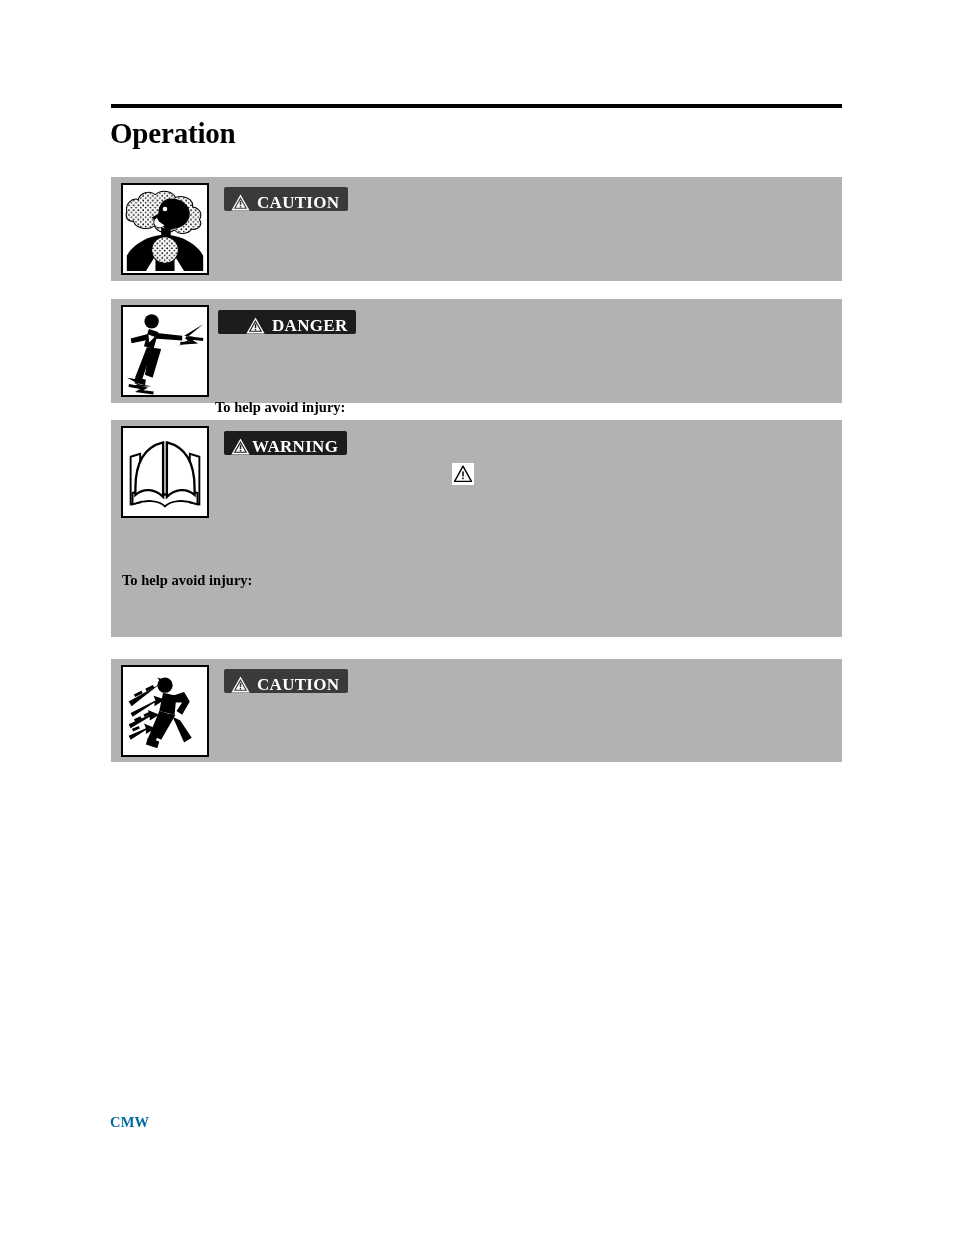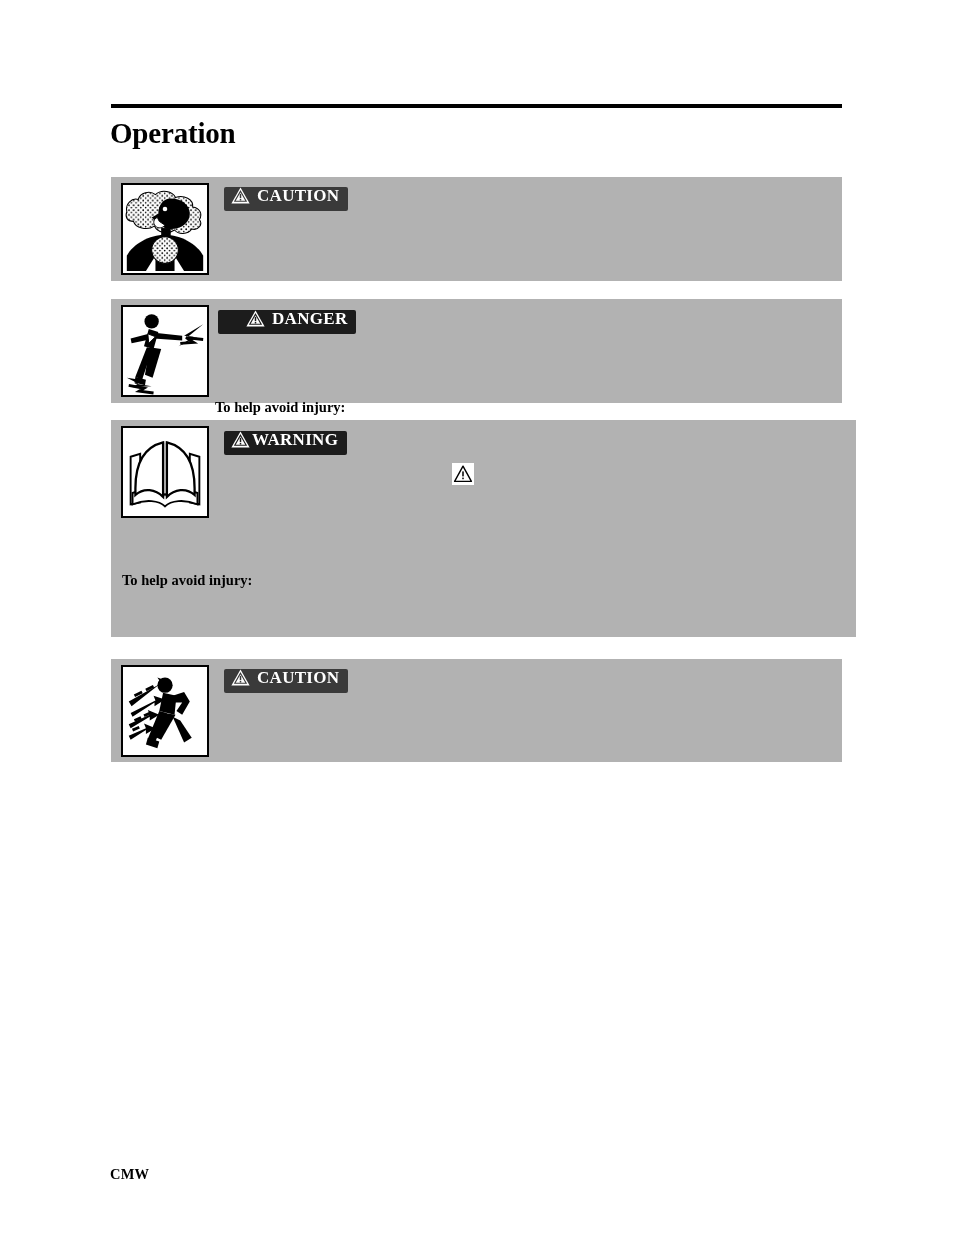--- a/index.html
+++ b/index.html
@@ -45,21 +45,21 @@
 
   
   .safety-box {
     position: absolute;
     left: 111px;
     width: 731px;
     background: #b2b2b2;
   }
   #box-0 { top: 177px;  height: 104px; }
   #box-1 { top: 299px;  height: 104px; }
-  #box-2 { top: 420px;  height: 217px; padding-left: 14px; }
+  #box-2 { top: 420px;  height: 217px; }
   #box-3 { top: 659px;  height: 103px; }
 
   
   .pictogram {
     position: absolute;
     left: 10px;
     top: 6px;
     width: 88px;
     height: 92px;
     background: #ffffff;
@@ -71,21 +71,21 @@
   .pictogram svg {
     display: block;
     width: 100%;
     height: 100%;
   }
 
   
   .signal-badge {
     position: absolute;
     display: flex;
-    align-items: flex-start;
+    align-items: flex-end;
     border-radius: 2px;
     height: 24px;
     padding: 0 9px 0 7px;
     box-sizing: border-box;
   }
   .signal-badge .badge-tri {
     flex: 0 0 auto;
     width: 19px;
     height: 17px;
     margin-right: 7px;
@@ -128,24 +128,24 @@
     height: 22px;
     background: #ffffff;
     display: block;
   }
   .alert-symbol svg { display: block; width: 100%; height: 100%; }
 
   
   .footer-text {
     position: absolute;
     left: 110px;
-    top: 1166px;
+    top: 1114px;
     font-size: 14.5px;
     font-weight: bold;
-    color: #000000;
+    color: #0369a1;
     letter-spacing: 0.2px;
   }
 </style>
 </head>
 <body>
 
 <div class="page">
 
   <div class="header-rule"></div>
 

